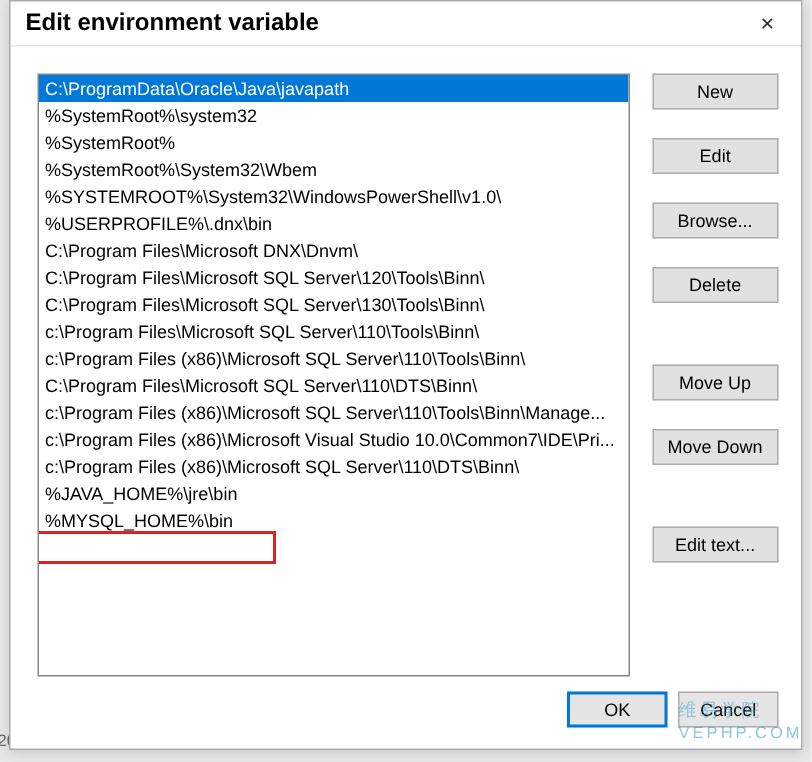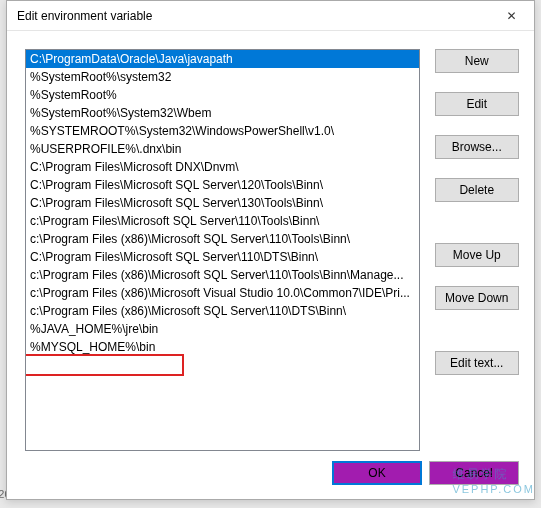--- a/index.html
+++ b/index.html
@@ -28,22 +28,23 @@
     }
     .titlebar {
       height: 30px;
       display: flex;
       align-items: center;
       padding: 0 0 0 10px;
       border-bottom: 1px solid #e5e5e5;
     }
     .titlebar-title {
       flex: 1;
-      font-size: 12px;
+      font-size: 16px;
       color: #000;
+      font-weight: bold;
     }
     .close-btn {
       width: 45px;
       height: 30px;
       display: flex;
       align-items: center;
       justify-content: center;
       cursor: pointer;
       font-size: 13px;
       color: #333;
@@ -98,23 +99,23 @@
     }
     .gap-med { height: 22px; }
     .footer {
       position: absolute;
       bottom: 14px;
       right: 15px;
       display: flex;
       gap: 7px;
     }
     .footer button {
-      width: 90px;
+      width: 67px;
       height: 24px;
-      background: #a21caf;
+      background: #e5e5e5;
       border: 1px solid #adadad;
       cursor: pointer;
       font-size: 12px;
     }
     .footer button.default {
       border: 2px solid #0078d7;
     }
     .watermark {
       position: absolute;
       right: 6px;

